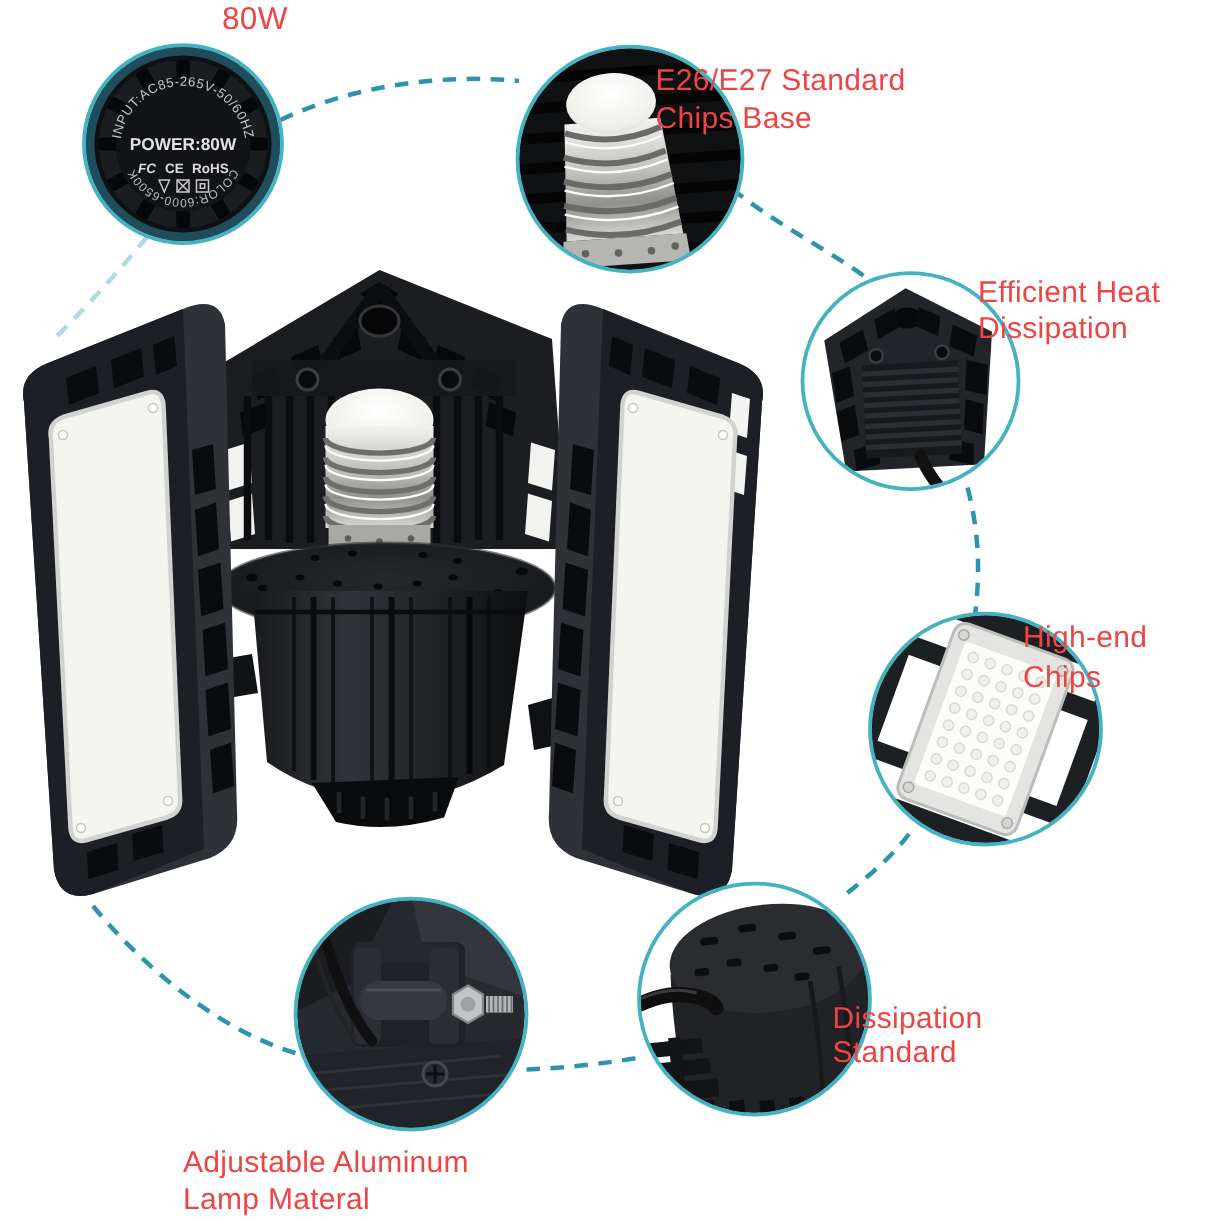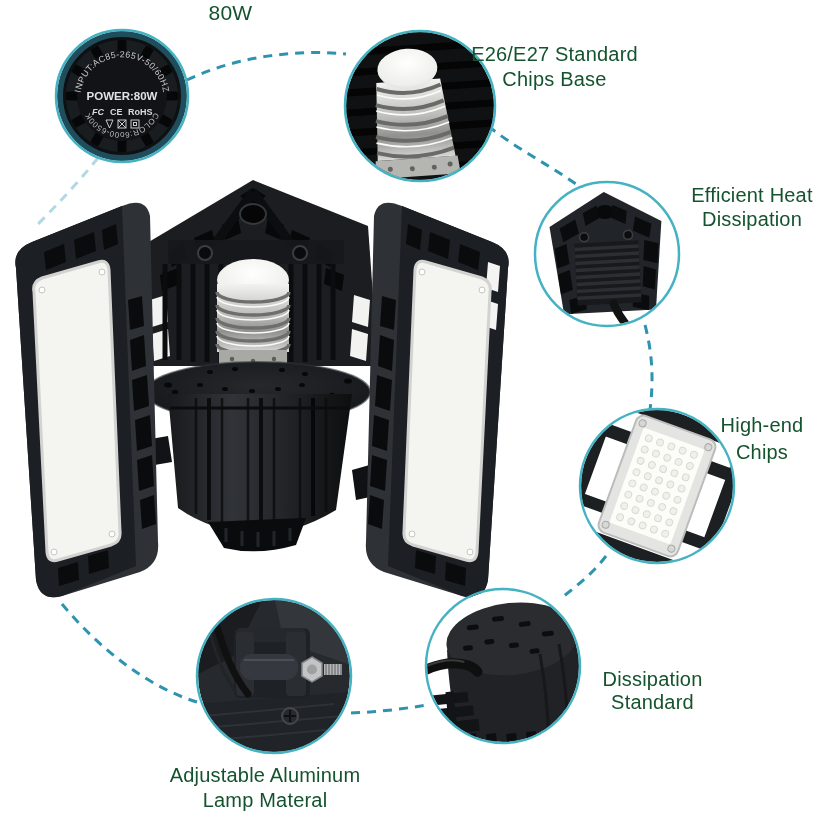--- a/index.html
+++ b/index.html
@@ -1,26 +1,26 @@
 <!DOCTYPE html>
 <html><head>
 <meta charset="utf-8">
 <style>
   html,body{margin:0;padding:0;background:#fff;}
   .stage{position:relative;width:820px;height:814px;background:#ffffff;overflow:hidden;
          font-family:"Liberation Sans", sans-serif;}
   .stage svg{position:absolute;left:0;top:0;}
-  .callout-label{position:absolute;text-align:center;color:#14532d;letter-spacing:.2px;}
+  .callout-label{position:absolute;text-align:left;color:#ef4444;letter-spacing:.2px;}
   .callout-label div{white-space:nowrap;}
   .lbl-power{left:148px;top:2px;width:165px;font-size:21px;line-height:22px;}
   .lbl-base{left:437px;top:42px;width:235px;font-size:20px;line-height:25px;}
   .lbl-heat{left:652px;top:183px;width:200px;font-size:20px;line-height:24px;}
   .lbl-chips{left:682px;top:412px;width:160px;font-size:20px;line-height:27px;}
   .lbl-material{left:555px;top:668px;width:195px;font-size:20px;line-height:23px;}
-  .lbl-holder{left:110px;top:763px;width:310px;font-size:20px;line-height:25px;}
+  .lbl-holder{left:122px;top:763px;width:310px;font-size:20px;line-height:25px;}
   text{font-family:"Liberation Sans", sans-serif;}
 </style>
 </head>
 <body>
 
 <div class="stage">
 
 <svg width="820" height="814" viewBox="0 0 820 814">
   <defs>
     <linearGradient id="metalV" x1="0" y1="0" x2="0" y2="1">

